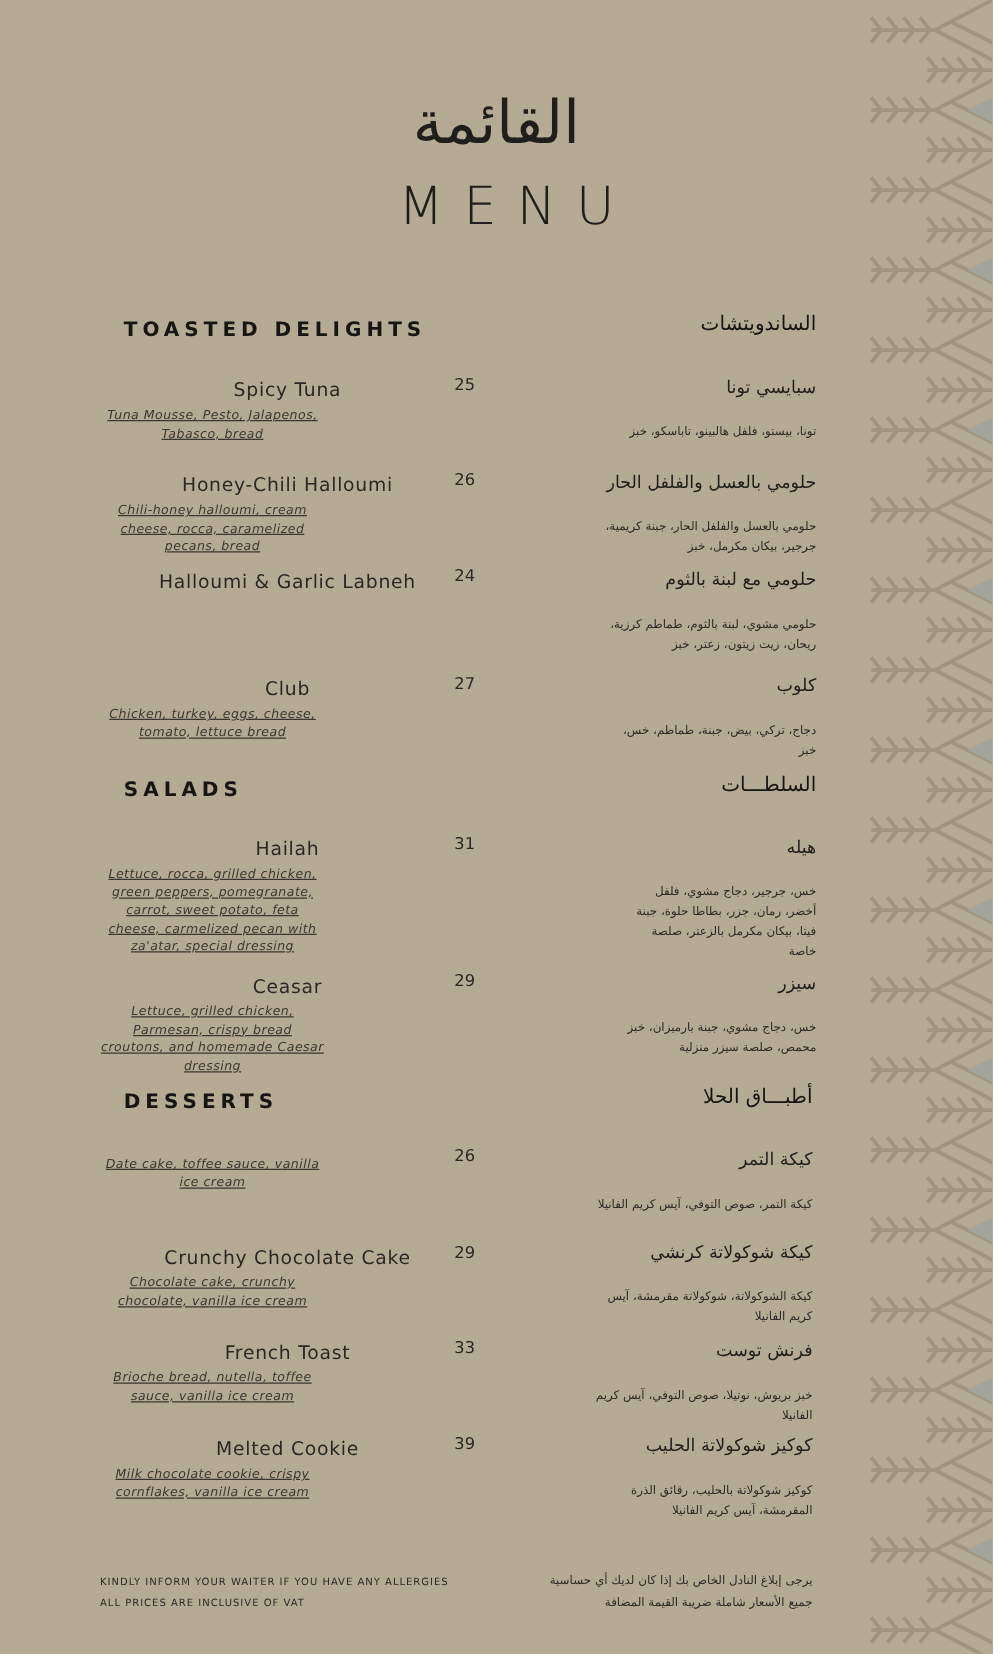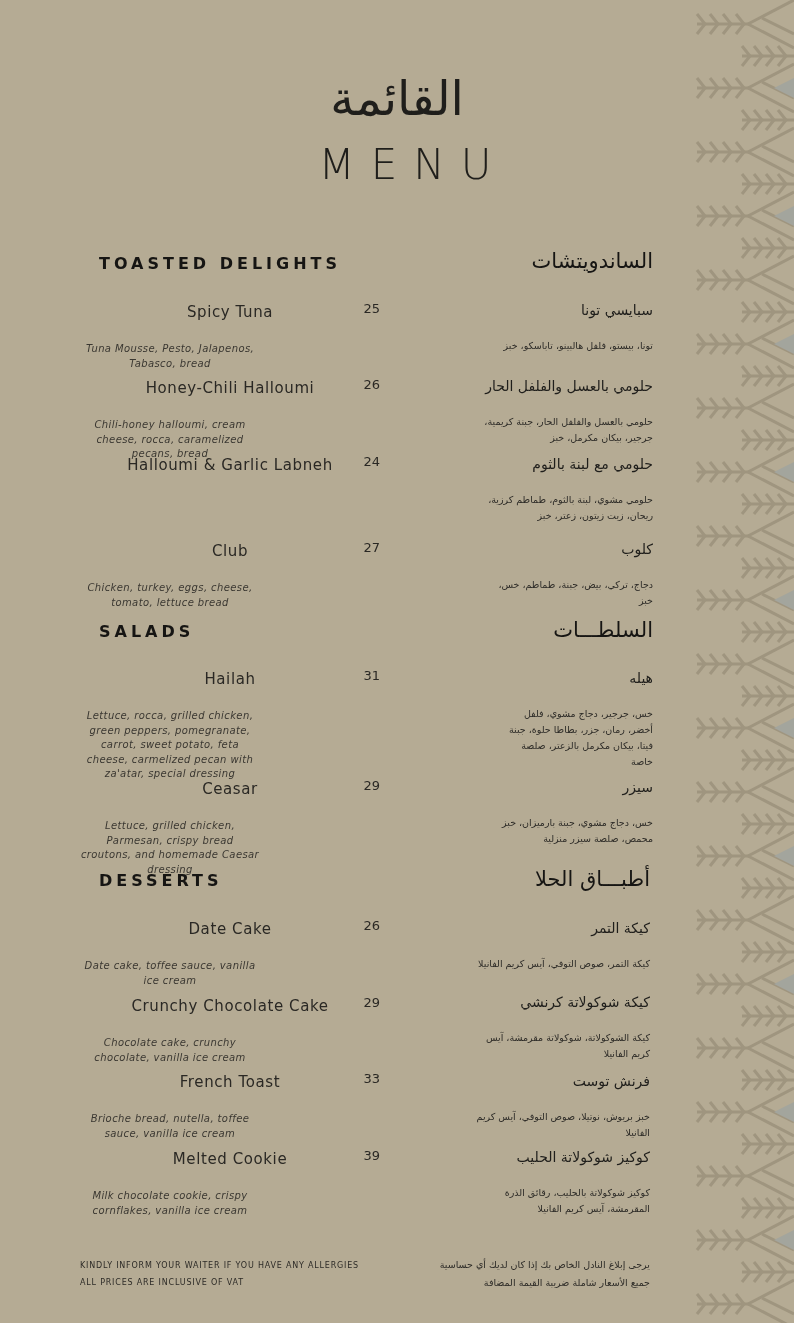--- a/index.html
+++ b/index.html
@@ -18,28 +18,28 @@
   .title-en {
     position: absolute; top: 140px; left: 0; width: 794px; text-align: center;
     font-family: "DejaVu Sans", sans-serif; font-size: 42px; font-weight: 300;
     letter-spacing: 16px; color: #1f1e1b; padding-left: 32px; box-sizing: border-box;
   }
   .sec-en {
     position: absolute; left: 80px; font-size: 16px; letter-spacing: 4px;
     font-weight: bold; color: #161513; font-family: "DejaVu Sans", sans-serif; margin-left: 19px;
   }
   .sec-ar {
-    position: absolute; right: 141px; font-size: 21px; color: #161513; direction: rtl; 
+    position: absolute; right: 141px; font-size: 16px; color: #161513; direction: rtl; 
   }
   .item-en { position: absolute; left: 80px; width: 300px; text-align: center; }
   .item-en .name { font-size: 15px; letter-spacing: 0.6px; color: #2a2824; }
   .item-en .price { position: absolute; right: 0; top: -2px; font-size: 13px; color: #2a2824; }
   .item-en .desc {
-    margin-top: 21px; font-size: 10px; font-style: italic; line-height: 14.5px;
-    letter-spacing: 0.4px; color: #3a3731; width: 180px;
+    margin-top: 5px; font-size: 10px; font-style: italic; line-height: 14.5px;
+    letter-spacing: 0.4px; color: #3a3731; width: 180px; text-decoration: underline;
   }
   .item-ar { position: absolute; right: 141px; width: 170px; direction: rtl; text-align: right; }
   .item-ar .name { font-size: 14px; color: #1f1e1b; }
   .item-ar .desc { margin-top: 20px; font-size: 9.5px; line-height: 16px; color: #2d2b27; }
   .foot-en {
     position: absolute; left: 80px; font-size: 8px; letter-spacing: 0.8px; color: #2d2b27;
   }
   .foot-ar {
     position: absolute; right: 141px; font-size: 9.5px; color: #2d2b27; direction: rtl; text-align: right;
   }
@@ -170,21 +170,20 @@
 </div>
 <div class="item-ar" style="top:779px;width:160px">
   <div class="name">سيزر</div>
   <div class="desc">خس، دجاج مشوي، جبنة بارميزان، خبز محمص، صلصة سيزر منزلية</div>
 </div>
 
 <div class="sec-en" style="top:871px">DESSERTS</div>
 <div class="sec-ar" style="top:867px;right:144px">أطبـــاق الحلا</div>
 
 <div class="item-en" style="top:920px">
-  <div class="name">Date Cake</div>
   <div class="price">26</div>
   <div class="desc">Date cake, toffee sauce, vanilla ice cream</div>
 </div>
 <div class="item-ar" style="top:920px;right:144px;width:200px">
   <div class="name">كيكة التمر</div>
   <div class="desc">كيكة التمر، صوص التوفي، آيس كريم الفانيلا</div>
 </div>
 
 <div class="item-en" style="top:997px">
   <div class="name">Crunchy Chocolate Cake</div>

